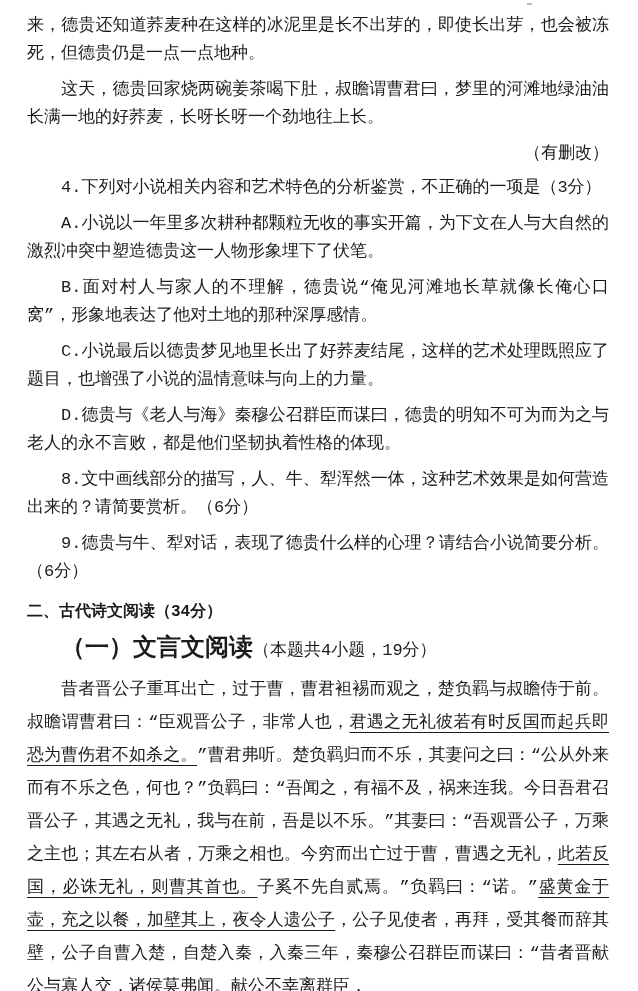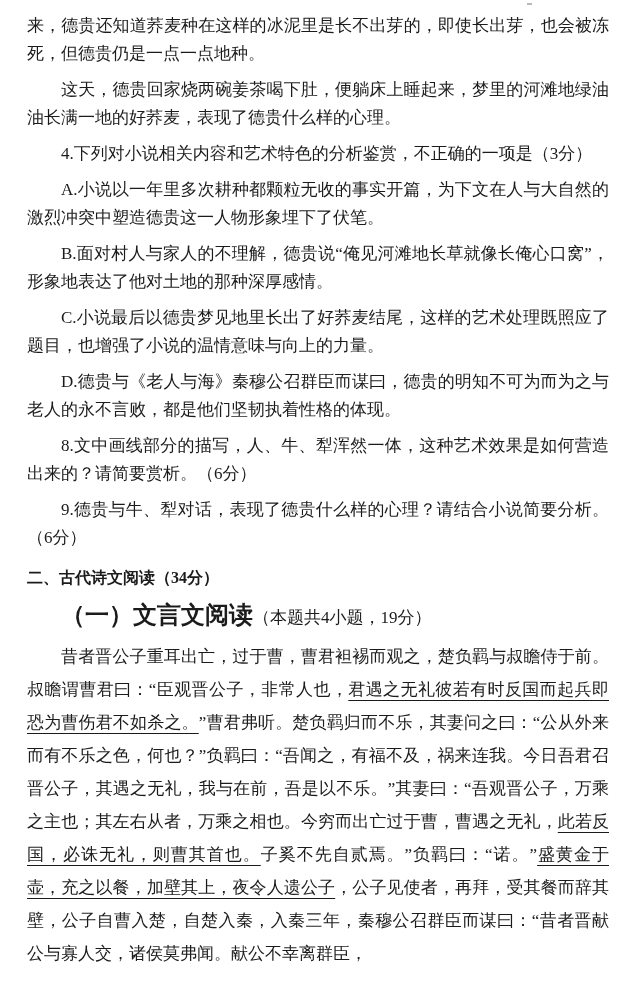--- a/index.html
+++ b/index.html
@@ -19,20 +19,21 @@
     box-sizing: border-box;
     width: 638px;
     height: 991px;
     padding: 12px 29px 6px 27px;
   }
   .para {
     margin: 0 0 8px 0;
     font-size: 17px;
     line-height: 28px;
     text-align: justify;
+    font-family: Liberation Mono, monospace;
   }
   .indent { text-indent: 2em; }
   .right {
     text-align: right;
     text-indent: 0;
     margin: 2px 0 6px 0;
   }
   .heading {
     font-weight: bold;
     font-size: 16px;
@@ -64,22 +65,23 @@
 </style>
 </head>
 <body>
 
 <div class="scan-artifact"></div>
 
 <div class="page">
 
   <p class="para">来，德贵还知道荞麦种在这样的冰泥里是长不出芽的，即使长出芽，也会被冻死，但德贵仍是一点一点地种。</p>
 
-  <p class="para indent">这天，德贵回家烧两碗姜茶喝下肚，便躺床上睡起来，梦里的河滩地绿油油长满一地的好荞麦，表现了德贵什么样的心理。</p>
+  <p class="para indent">这天，德贵回家烧两碗姜茶喝下肚，叔瞻谓曹君曰，梦里的河滩地绿油油长满一地的好荞麦，长呀长呀一个劲地往上长。</p>
 
+  <p class="para right">（有删改）</p>
 
   <p class="para indent">4.下列对小说相关内容和艺术特色的分析鉴赏，不正确的一项是（3分）</p>
 
   <p class="para indent">A.小说以一年里多次耕种都颗粒无收的事实开篇，为下文在人与大自然的激烈冲突中塑造德贵这一人物形象埋下了伏笔。</p>
 
   <p class="para indent">B.面对村人与家人的不理解，德贵说“俺见河滩地长草就像长俺心口窝”，形象地表达了他对土地的那种深厚感情。</p>
 
   <p class="para indent">C.小说最后以德贵梦见地里长出了好荞麦结尾，这样的艺术处理既照应了题目，也增强了小说的温情意味与向上的力量。</p>
 
   <p class="para indent">D.德贵与《老人与海》秦穆公召群臣而谋曰，德贵的明知不可为而为之与老人的永不言败，都是他们坚韧执着性格的体现。</p>

